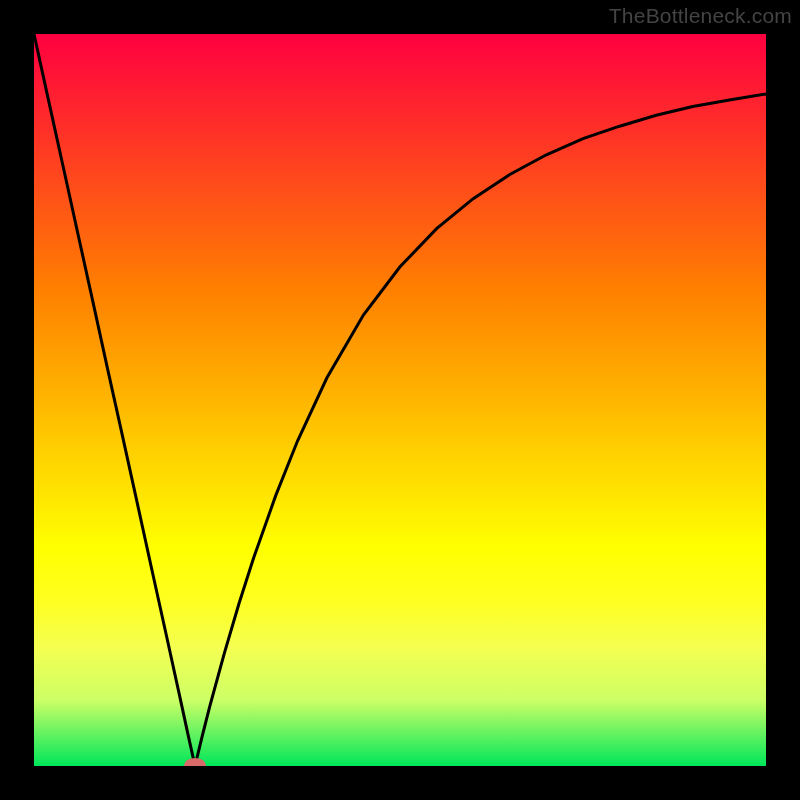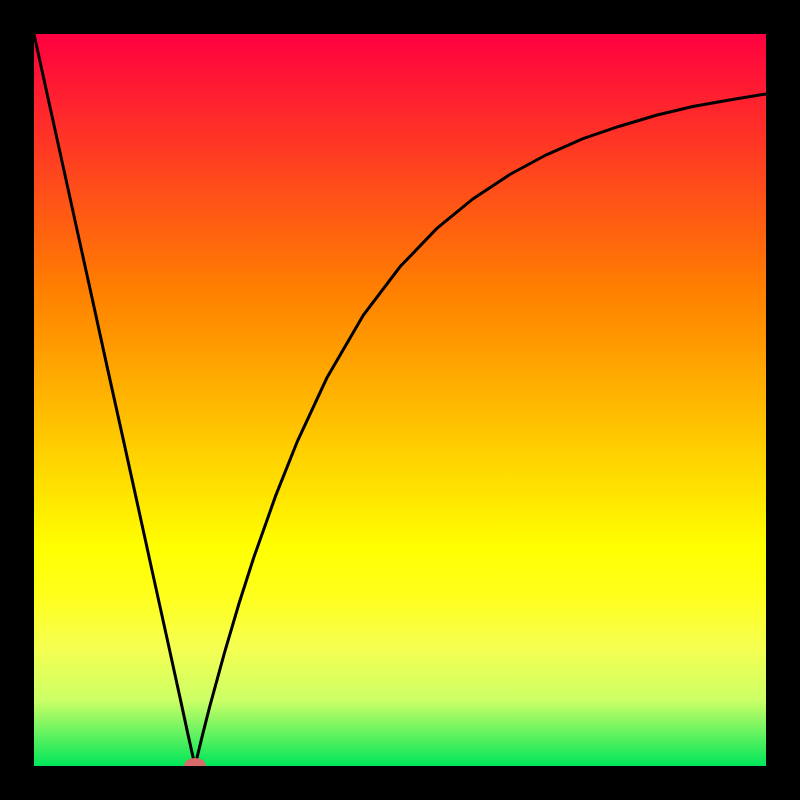--- a/index.html
+++ b/index.html
@@ -73,13 +73,14 @@
 <body>
 
 <div class="container">
   <div class="plot-area">
     <div class="gradient-bg"></div>
     <svg class="curve-svg" viewBox="0 0 732 732" preserveAspectRatio="none">
       <path id="curve-path" d="M0.0 0.0 L14.6 66.6 L29.3 133.2 L43.9 199.8 L58.6 266.4 L73.2 333.1 L87.8 398.9 L102.5 465.6 L117.1 532.2 L131.8 598.8 L146.4 665.4 L153.7 699.1 L161.0 732.0 L168.4 701.3 L175.7 672.7 L190.3 619.3 L205.0 569.5 L219.6 524.1 L241.6 461.9 L263.5 407.0 L292.8 344.0 L329.4 281.1 L366.0 232.8 L402.6 194.7 L439.2 164.7 L475.8 140.5 L512.4 120.8 L549.0 104.7 L585.6 92.2 L622.2 81.3 L658.8 72.5 L695.4 65.9 L732.0 60.0" fill="none" stroke="#000" stroke-width="3"></path>
     </svg>
     <div class="marker" id="marker" style="left: 161.04px; top: 732px; background: rgb(217, 106, 106);"></div>
   </div>
+  <div class="watermark">TheBottleneck.com</div>
 </div>
 
 </body></html>

